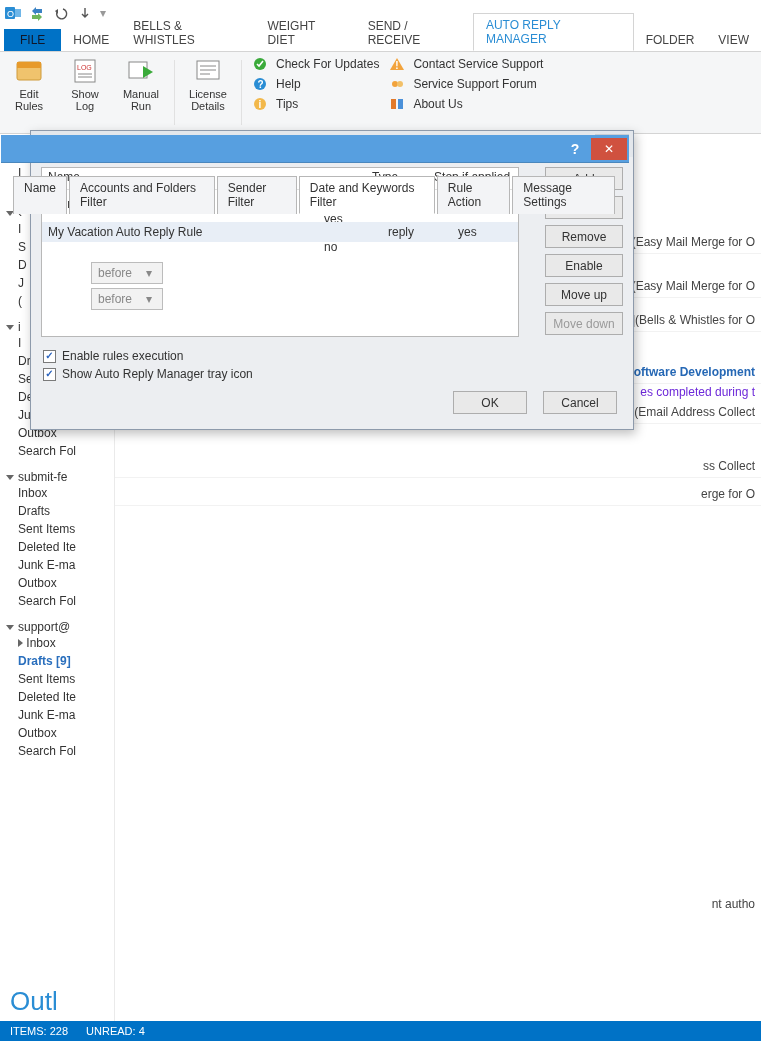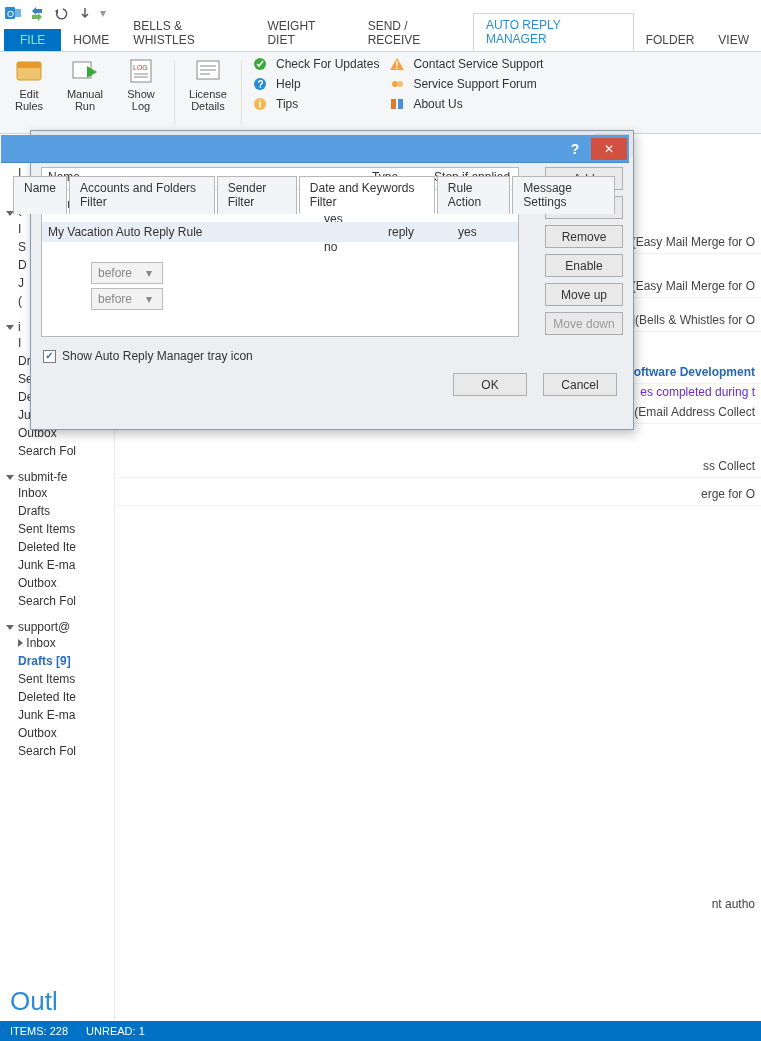--- a/index.html
+++ b/index.html
@@ -4,21 +4,21 @@
 <style>
   * { box-sizing: border-box; }
   body { margin:0; font-family: "Segoe UI", Arial, sans-serif; font-size:12px;
     background:#fff; color:#333; width:761px; height:1041px; overflow:hidden; position:relative;}
   
   .titlebar { height:26px; background:#fff; display:flex; align-items:center; padding:0 4px; gap:6px;}
   .titlebar .glyph { width:18px; height:18px; display:inline-flex; align-items:center; justify-content:center; }
   
   .ribbon-tabs { height:26px; background:#fff; display:flex; align-items:flex-end; padding:0 0 0 4px; border-bottom:1px solid #d4d4d4;}
   .rt { padding:4px 12px; color:#444; cursor:pointer;}
-  .rt.file { background:#0072c6; color:#86efac; padding:4px 16px;}
+  .rt.file { background:#0072c6; color:#0f172a; padding:4px 16px;}
   .rt.sel { color:#2a8dd4; border:1px solid #d4d4d4; border-bottom:1px solid #fff; background:#fff; }
   .ribbon { height:82px; background:#f5f6f7; border-bottom:1px solid #d4d4d4; display:flex;
     padding:4px 6px; gap:10px;}
   .bigbtn { width:46px; display:flex; flex-direction:column; align-items:center; gap:4px; font-size:11px; text-align:center;}
   .bigbtn .ico { width:32px; height:28px; }
   .smlist { display:flex; flex-direction:column; gap:4px; }
   .smrow { display:flex; align-items:center; gap:8px; font-size:12px;}
   .smrow .ico { width:16px; height:16px; }
   
   .main { position:absolute; top:134px; left:0; right:0; bottom:20px; background:#fff;}
@@ -158,38 +158,38 @@
           <rect x="4" y="6" width="24" height="18" rx="2" fill="#f0c36d" stroke="#cf9a3a"></rect>
           <rect x="4" y="6" width="24" height="6" fill="#e79a2b"></rect>
         </svg>
     </span>
     <span style="white-space:pre-line">Edit
 Rules</span>
   </div>
   <div class="bigbtn">
     <span class="ico">
       <svg width="32" height="28">
-          <rect x="4" y="6" width="18" height="16" fill="#fff" stroke="#888"></rect>
-          <polygon points="18,10 28,16 18,22" fill="#3aaa3a"></polygon>
-        </svg>
-    </span>
-    <span style="white-space:pre-line">Manual
-Run</span>
-  </div>
-  <div class="bigbtn">
-    <span class="ico">
-      <svg width="32" height="28">
           <rect x="6" y="4" width="20" height="22" fill="#fff" stroke="#888"></rect>
           <text x="8" y="14" font-size="7" fill="#c33">LOG</text>
           <line x1="9" y1="18" x2="23" y2="18" stroke="#888"></line>
           <line x1="9" y1="21" x2="23" y2="21" stroke="#888"></line>
         </svg>
     </span>
     <span style="white-space:pre-line">Show
 Log</span>
+  </div>
+  <div class="bigbtn">
+    <span class="ico">
+      <svg width="32" height="28">
+          <rect x="4" y="6" width="18" height="16" fill="#fff" stroke="#888"></rect>
+          <polygon points="18,10 28,16 18,22" fill="#3aaa3a"></polygon>
+        </svg>
+    </span>
+    <span style="white-space:pre-line">Manual
+Run</span>
   </div>
   <div style="width:1px;background:#e1e1e1;margin:4px 0"></div>
   <div class="bigbtn">
     <span class="ico">
       <svg width="32" height="28">
           <rect x="5" y="5" width="22" height="18" fill="#fff" stroke="#888"></rect>
           <line x1="8" y1="10" x2="24" y2="10" stroke="#888"></line>
           <line x1="8" y1="14" x2="24" y2="14" stroke="#888"></line>
           <line x1="8" y1="18" x2="18" y2="18" stroke="#888"></line>
         </svg>
@@ -381,20 +381,24 @@
       <div class="wbtn">Add</div>
       <div class="wbtn">Edit</div>
       <div class="wbtn">Remove</div>
       <div class="wbtn">Enable</div>
       <div class="wbtn">Move up</div>
       <div class="wbtn disabled">Move down</div>
     </div>
   </div>
   <div class="chkrow">
     <span class="chk checked"></span>
+    <span>Enable rules execution</span>
+  </div>
+  <div class="chkrow">
+    <span class="chk checked"></span>
     <span>Show Auto Reply Manager tray icon</span>
   </div>
   <div class="dlg-foot">
     <div class="wbtn" style="width:74px">OK</div>
     <div class="wbtn" style="width:74px">Cancel</div>
   </div>
 </div>
 
 <div id="filtdlg">
   <div class="titlebar3">
@@ -500,14 +504,14 @@
     </div>
   </div>
   <div class="foot">
     <div class="btn2 primary">OK</div>
     <div class="btn2">Cancel</div>
   </div>
 </div>
 
 <div class="status">
   <span>ITEMS: 228</span>
-  <span>UNREAD: 1</span>
+  <span>UNREAD: 4</span>
 </div>
 
 </body></html>

